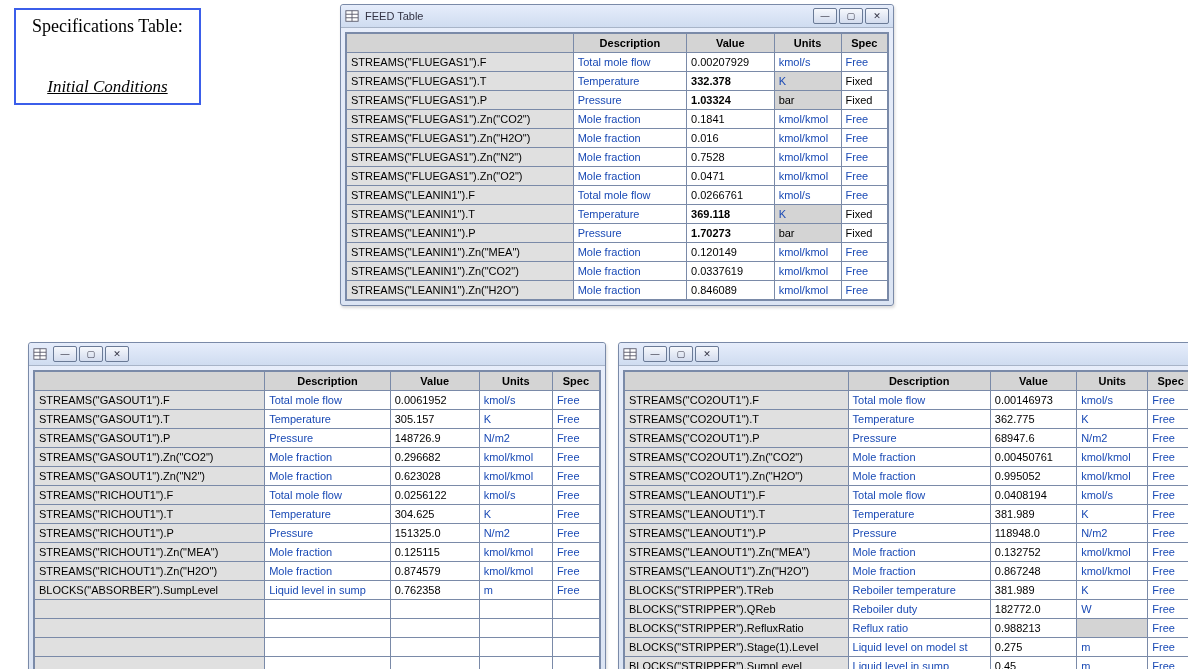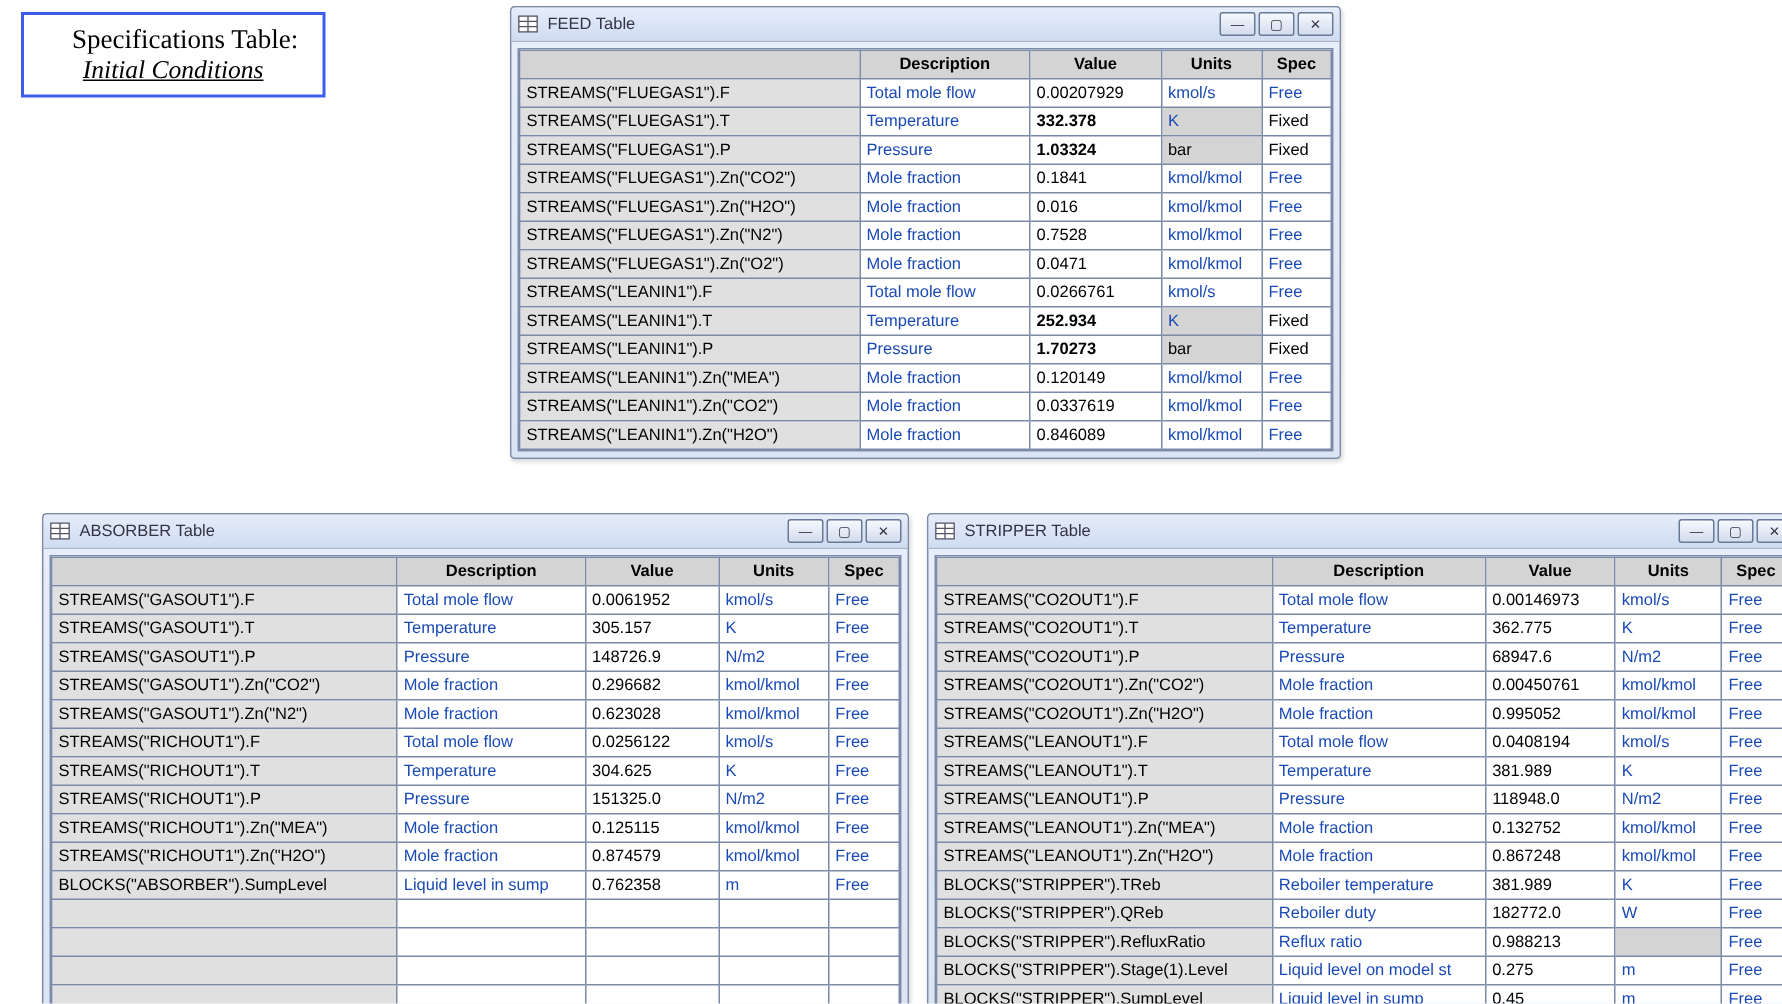--- a/index.html
+++ b/index.html
@@ -18,28 +18,28 @@
     top: 8px;
     border: 2px solid #3b5eea;
     padding: 6px 16px;
     background: #fff;
     text-align: center;
   }
   .spec-box .line1 {
     font-family: "Times New Roman", serif;
     font-size: 18px;
     color: #000;
-    margin-left: 16px;
   }
   .spec-box .line2 {
     font-family: "Times New Roman", serif;
     font-size: 17px;
     font-style: italic;
     text-decoration: underline;
     color: #000;
+    margin-top: 40px;
   }
   .win {
     position: absolute;
     background: linear-gradient(#e8eefb, #dbe4f3);
     border: 1px solid #7a8aa8;
     border-radius: 3px;
     box-shadow: 1px 2px 3px rgba(0,0,0,0.15);
   }
   .titlebar {
     height: 22px;
@@ -209,21 +209,21 @@
           <tr>
             <td class="rowhdr">STREAMS("LEANIN1").F</td>
             <td class="link">Total mole flow</td>
             <td>0.0266761</td>
             <td class="link">kmol/s</td>
             <td class="link">Free</td>
           </tr>
           <tr>
             <td class="rowhdr">STREAMS("LEANIN1").T</td>
             <td class="link">Temperature</td>
-            <td class="bold">252.934</td>
+            <td class="bold">369.118</td>
             <td class="link graycell">K</td>
             <td>Fixed</td>
           </tr>
           <tr>
             <td class="rowhdr">STREAMS("LEANIN1").P</td>
             <td class="link">Pressure</td>
             <td class="bold">1.70273</td>
             <td class="graycell">bar</td>
             <td>Fixed</td>
           </tr>
@@ -256,21 +256,20 @@
 <div class="win" id="win-absorber" style="left:28px; top:342px; width:576px;">
   <div class="titlebar">
     <span class="ticon">
       <svg viewBox="0 0 16 16">
           <rect x="1" y="2" width="14" height="12" fill="#fff" stroke="#556"></rect>
           <line x1="1" y1="6" x2="15" y2="6" stroke="#556"></line>
           <line x1="1" y1="10" x2="15" y2="10" stroke="#556"></line>
           <line x1="8" y1="2" x2="8" y2="14" stroke="#556"></line>
         </svg>
     </span>
-    <span class="title">ABSORBER Table</span>
     <span class="winbtns">
       <span class="winbtn">—</span>
       <span class="winbtn">▢</span>
       <span class="winbtn">✕</span>
     </span>
   </div>
   <div class="grid-wrap">
     <table class="grid" id="tbl-absorber">
         <colgroup>
           <col style="width: 220px;">
@@ -402,21 +401,20 @@
 <div class="win" id="win-stripper" style="left:618px; top:342px; width:580px;">
   <div class="titlebar">
     <span class="ticon">
       <svg viewBox="0 0 16 16">
           <rect x="1" y="2" width="14" height="12" fill="#fff" stroke="#556"></rect>
           <line x1="1" y1="6" x2="15" y2="6" stroke="#556"></line>
           <line x1="1" y1="10" x2="15" y2="10" stroke="#556"></line>
           <line x1="8" y1="2" x2="8" y2="14" stroke="#556"></line>
         </svg>
     </span>
-    <span class="title">STRIPPER Table</span>
     <span class="winbtns">
       <span class="winbtn">—</span>
       <span class="winbtn">▢</span>
       <span class="winbtn">✕</span>
     </span>
   </div>
   <div class="grid-wrap">
     <table class="grid" id="tbl-stripper">
         <colgroup>
           <col style="width: 220px;">

